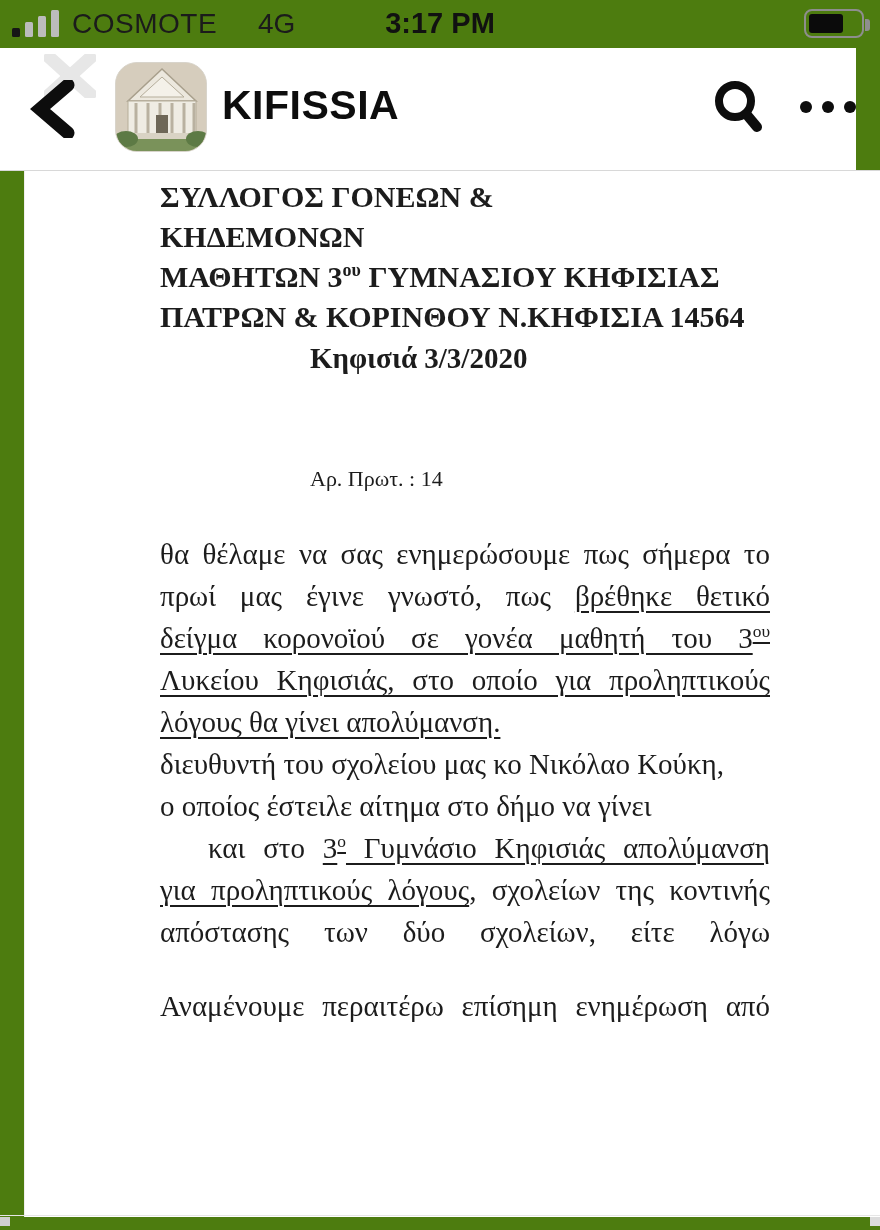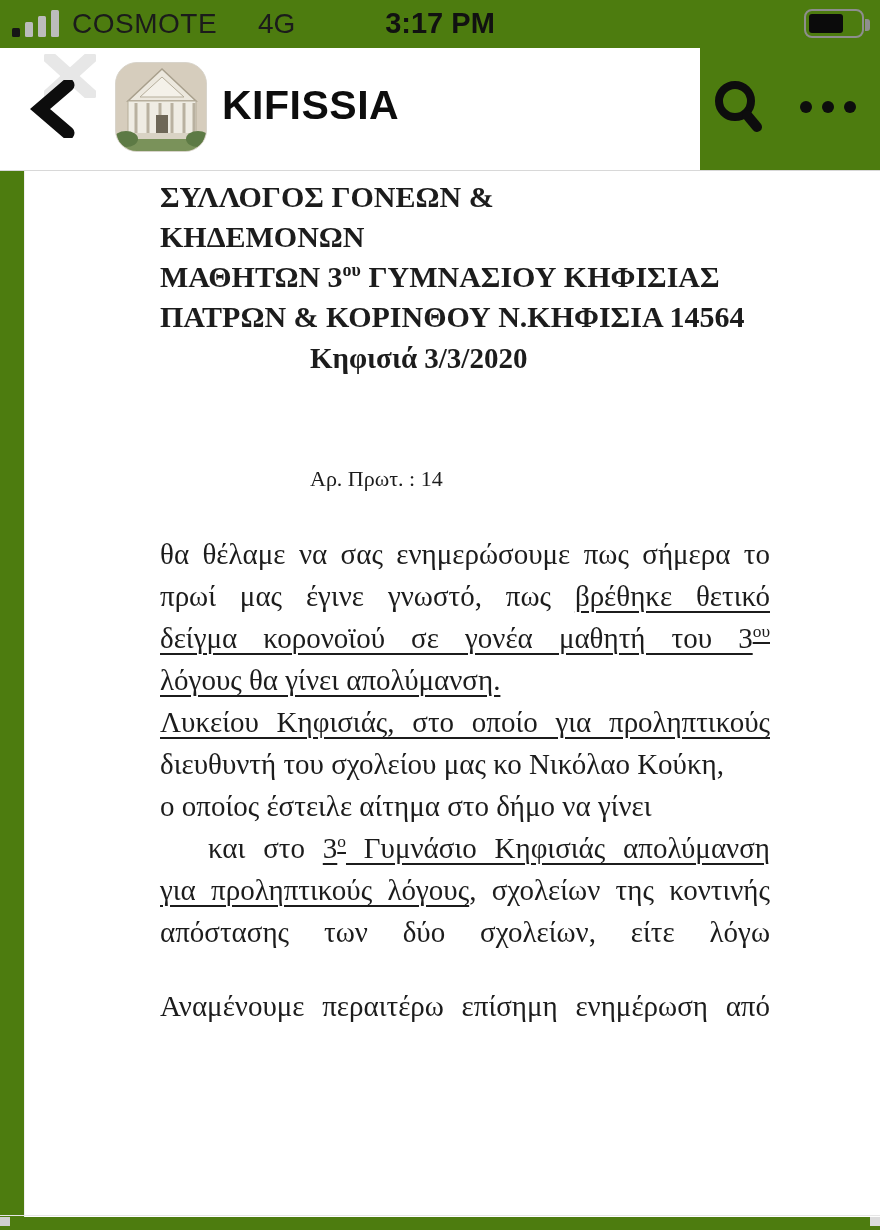--- a/index.html
+++ b/index.html
@@ -23,21 +23,21 @@
   .signal .bar.b4 { height:27px; }
   .carrier { position:absolute; left:72px; top:8px; font-size:28px; letter-spacing:0.5px; color:#1b1b1b; }
   .network { position:absolute; left:258px; top:8px; font-size:28px; color:#1b1b1b; }
   .clock { position:absolute; left:0; right:0; top:7px; text-align:center; font-size:29px; font-weight:700; color:#111; }
   .battery { position:absolute; right:16px; top:9px; width:60px; height:29px;
     border:2.5px solid #8e8e8e; border-radius:8px; padding:3px; }
   .battery .fill { height:100%; width:68%; background:#0b0b0b; border-radius:3px; }
   .battery .nub { position:absolute; right:-8px; top:8px; width:5px; height:12px; background:#8e8e8e; border-radius:0 3px 3px 0; }
 
   
-  .app-header { position:absolute; top:48px; left:0; width:700px; height:122px; background:#fff; }
+  .app-header { position:absolute; top:48px; left:0; width:856px; height:122px; background:#fff; }
   .watermark-x { position:absolute; left:44px; top:6px; width:52px; height:44px; opacity:1; }
   .watermark-x line { stroke:#e7e7e7; stroke-width:13; stroke-linecap:square; }
   .back-btn { position:absolute; left:28px; top:32px; width:52px; height:58px; cursor:pointer; }
   .back-btn svg { width:100%; height:100%; }
   .avatar {
     position:absolute; left:115px; top:14px; width:92px; height:90px;
     border-radius:22px; overflow:hidden; border:1px solid #d8d4cb; background:#d6cdbd;
   }
   .app-title { position:absolute; left:222px; top:34px; font-size:41px; font-weight:700; color:#0d0d0d; letter-spacing:0.5px; }
   .search-btn { position:absolute; left:712px; top:30px; width:54px; height:58px; cursor:pointer; }
@@ -142,22 +142,22 @@
         <div class="head-line"><span>ΚΗΔΕΜΟΝΩΝ</span></div>
         <div class="head-line"><span>ΜΑΘΗΤΩΝ 3</span><sup>ου</sup><span> ΓΥΜΝΑΣΙΟΥ ΚΗΦΙΣΙΑΣ</span></div>
         <div class="head-line"><span>ΠΑΤΡΩΝ &amp; ΚΟΡΙΝΘΟΥ Ν.ΚΗΦΙΣΙΑ 14564</span></div>
       </div>
     <div class="doc-date">Κηφισιά 3/3/2020</div>
     <div class="doc-protocol">Αρ. Πρωτ. : 14</div>
     <div class="doc-body">
         <div class="body-line just"><span>θα θέλαμε να σας ενημερώσουμε πως σήμερα το</span></div>
         <div class="body-line just"><span>πρωί μας έγινε γνωστό, πως </span><span class="u">βρέθηκε θετικό</span></div>
         <div class="body-line just"><span class="u">δείγμα κορονοϊού σε γονέα μαθητή του 3</span><sup class="u">ου</sup></div>
+        <div class="body-line just"><span class="u">Λυκείου Κηφισιάς, στο οποίο για προληπτικούς</span></div>
         <div class="body-line"><span class="u">λόγους θα γίνει απολύμανση.</span></div>
-        <div class="body-line just"><span class="u">Λυκείου Κηφισιάς, στο οποίο για προληπτικούς</span></div>
         <div class="body-line"><span>διευθυντή του σχολείου μας κο Νικόλαο Κούκη,</span></div>
         <div class="body-line"><span>ο οποίος έστειλε αίτημα στο δήμο να γίνει</span></div>
         <div class="body-line just" style="padding-left: 48px;"><span>και στο  </span><span class="u">3</span><sup class="u">ο</sup><span class="u"> Γυμνάσιο Κηφισιάς απολύμανση</span></div>
         <div class="body-line just"><span class="u">για προληπτικούς λόγους</span><span>, σχολείων της κοντινής</span></div>
         <div class="body-line just"><span>απόστασης των δύο σχολείων, είτε λόγω</span></div>
         <div class="body-line just gap"><span>Αναμένουμε περαιτέρω επίσημη ενημέρωση από</span></div>
       </div>
   </div>
 
   <div class="bottom-sep"></div>

